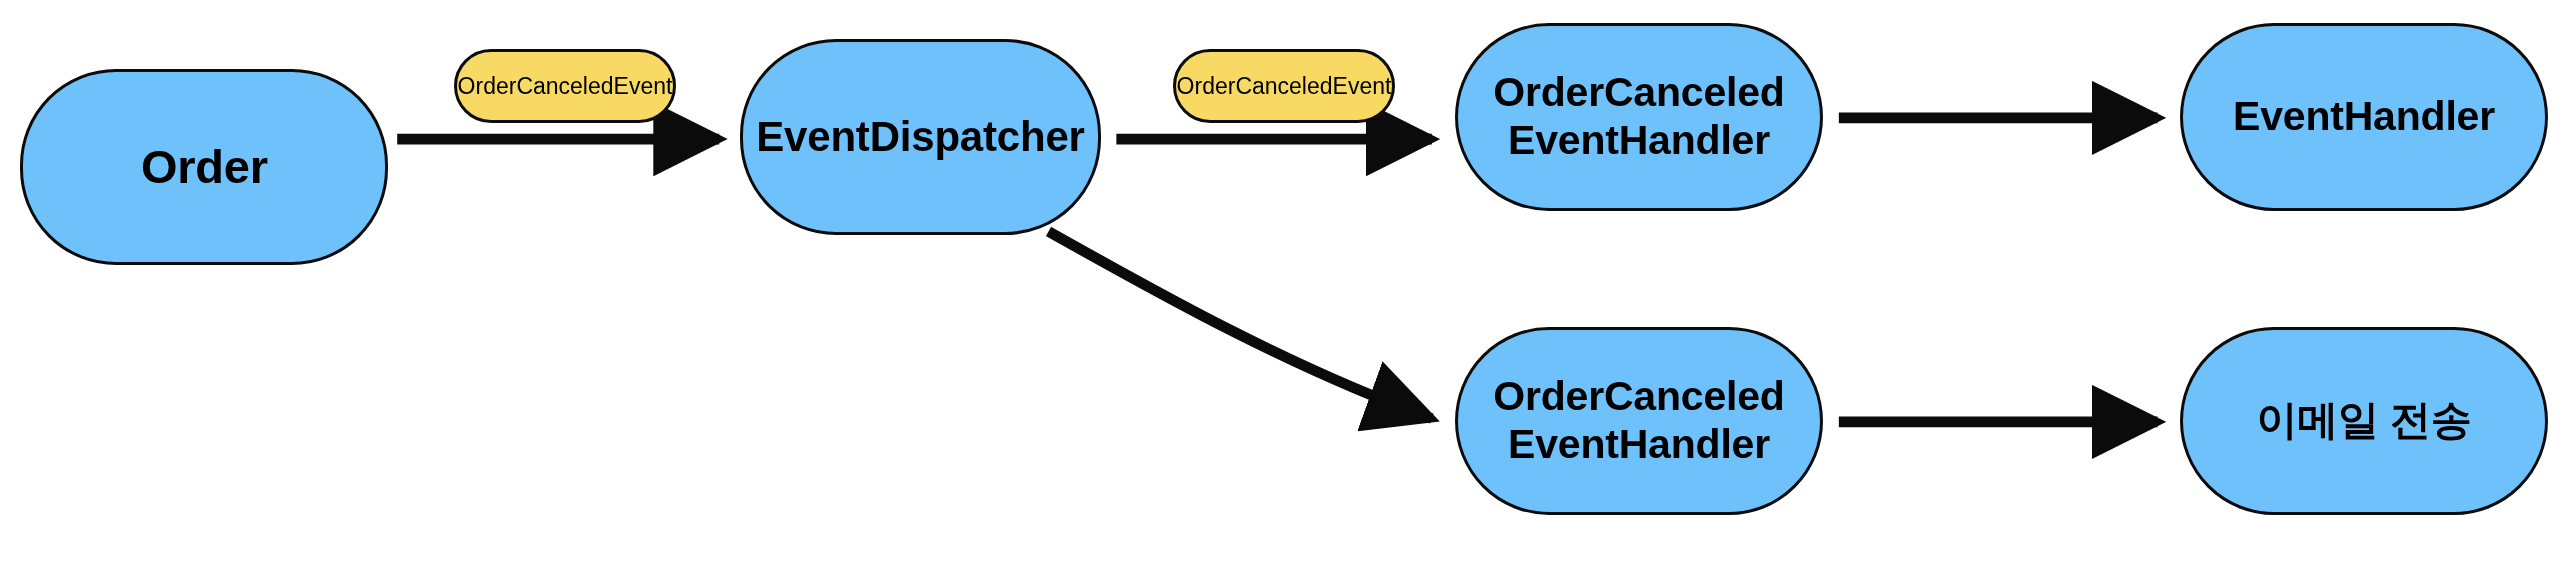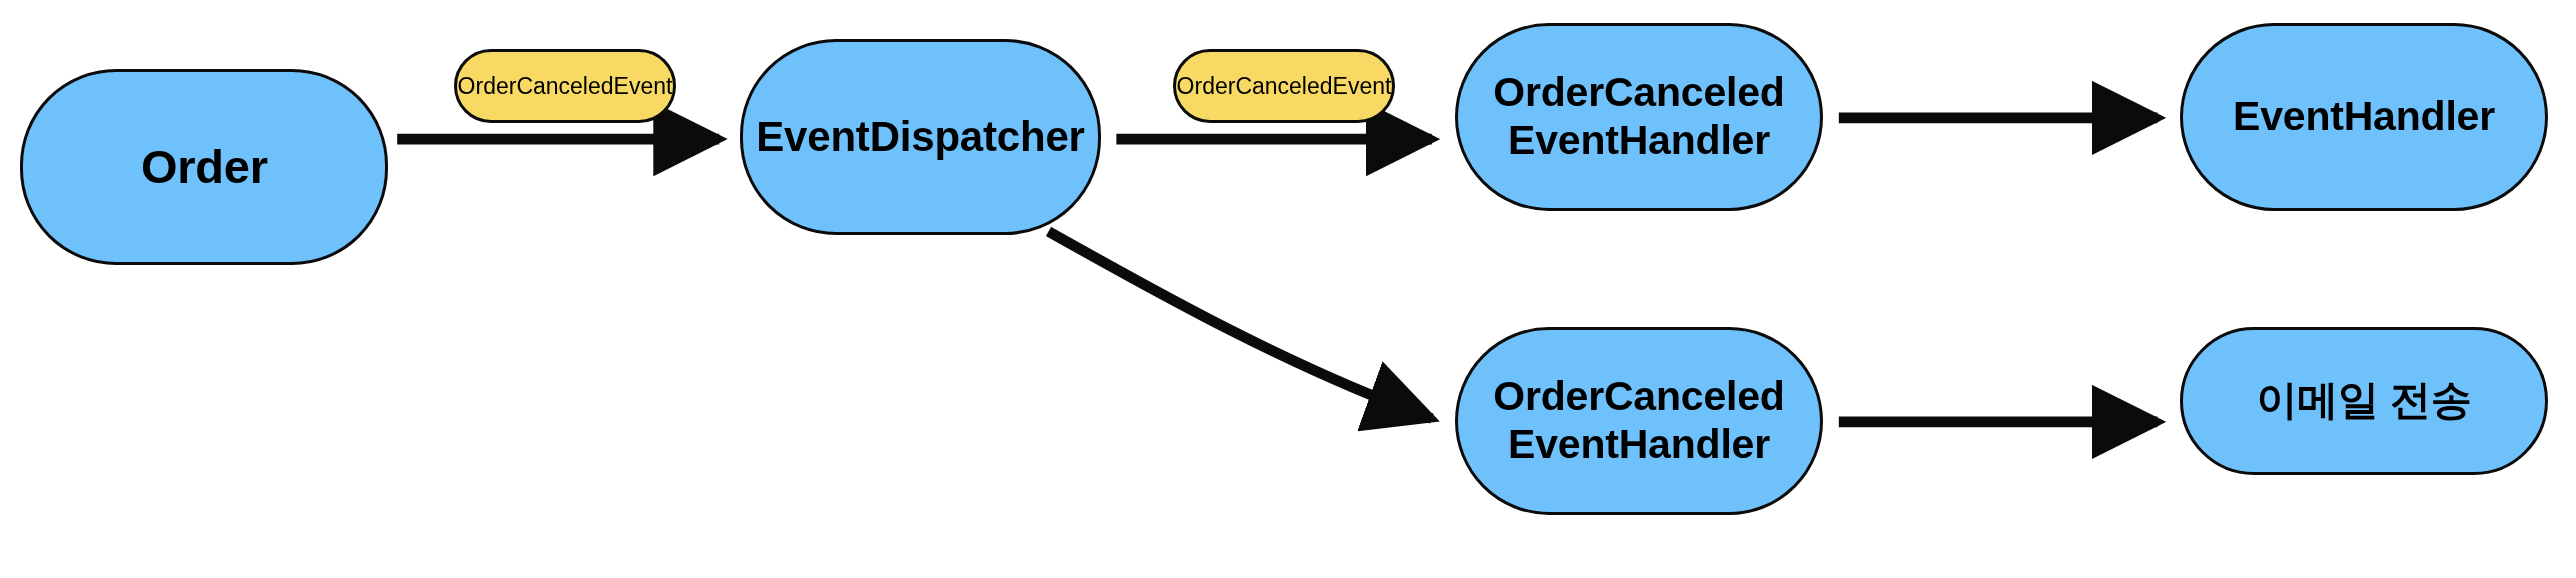--- a/index.html
+++ b/index.html
@@ -82,21 +82,21 @@
   </svg>
 
   <div id="node-layer">
       <div class="node" style="left: 20.4px; top: 39px; width: 368px; height: 196px; font-size: 47px; background: rgb(110, 193, 250); border-color: rgb(11, 11, 11); color: rgb(0, 0, 0); margin-top: 30px;"><span class="node-label">Order</span></div>
       <div class="node" style="left: 740px; top: 39px; width: 361px; height: 196px; font-size: 42px; background: rgb(110, 193, 250); border-color: rgb(11, 11, 11); color: rgb(0, 0, 0);"><span class="node-label">EventDispatcher</span></div>
       <div class="node" style="left: 1455px; top: 23px; width: 368px; height: 188px; font-size: 41px; background: rgb(110, 193, 250); border-color: rgb(11, 11, 11); color: rgb(0, 0, 0);"><span class="node-label">OrderCanceled
 EventHandler</span></div>
       <div class="node" style="left: 2180px; top: 23px; width: 368px; height: 188px; font-size: 41px; background: rgb(110, 193, 250); border-color: rgb(11, 11, 11); color: rgb(0, 0, 0);"><span class="node-label">EventHandler</span></div>
       <div class="node" style="left: 1455px; top: 327px; width: 368px; height: 188px; font-size: 41px; background: rgb(110, 193, 250); border-color: rgb(11, 11, 11); color: rgb(0, 0, 0);"><span class="node-label">OrderCanceled
 EventHandler</span></div>
-      <div class="node" style="left: 2180px; top: 327px; width: 368px; height: 148px; font-size: 41px; background: rgb(110, 193, 250); border-color: rgb(11, 11, 11); color: rgb(0, 0, 0);"><span class="node-label">이메일 전송</span></div>
+      <div class="node" style="left: 2180px; top: 327px; width: 368px; height: 188px; font-size: 41px; background: rgb(110, 193, 250); border-color: rgb(11, 11, 11); color: rgb(0, 0, 0);"><span class="node-label">이메일 전송</span></div>
     </div>
   <div id="badge-layer">
       <div class="badge" style="left: 454px; top: 49px; width: 222px; height: 74px; font-size: 23px; background: rgb(247, 217, 100); border-color: rgb(11, 11, 11); color: rgb(0, 0, 0);">
         <span>OrderCanceledEvent</span>
       </div>
       <div class="badge" style="left: 1173px; top: 49px; width: 222px; height: 74px; font-size: 23px; background: rgb(247, 217, 100); border-color: rgb(11, 11, 11); color: rgb(0, 0, 0);">
         <span>OrderCanceledEvent</span>
       </div>
     </div>
 

